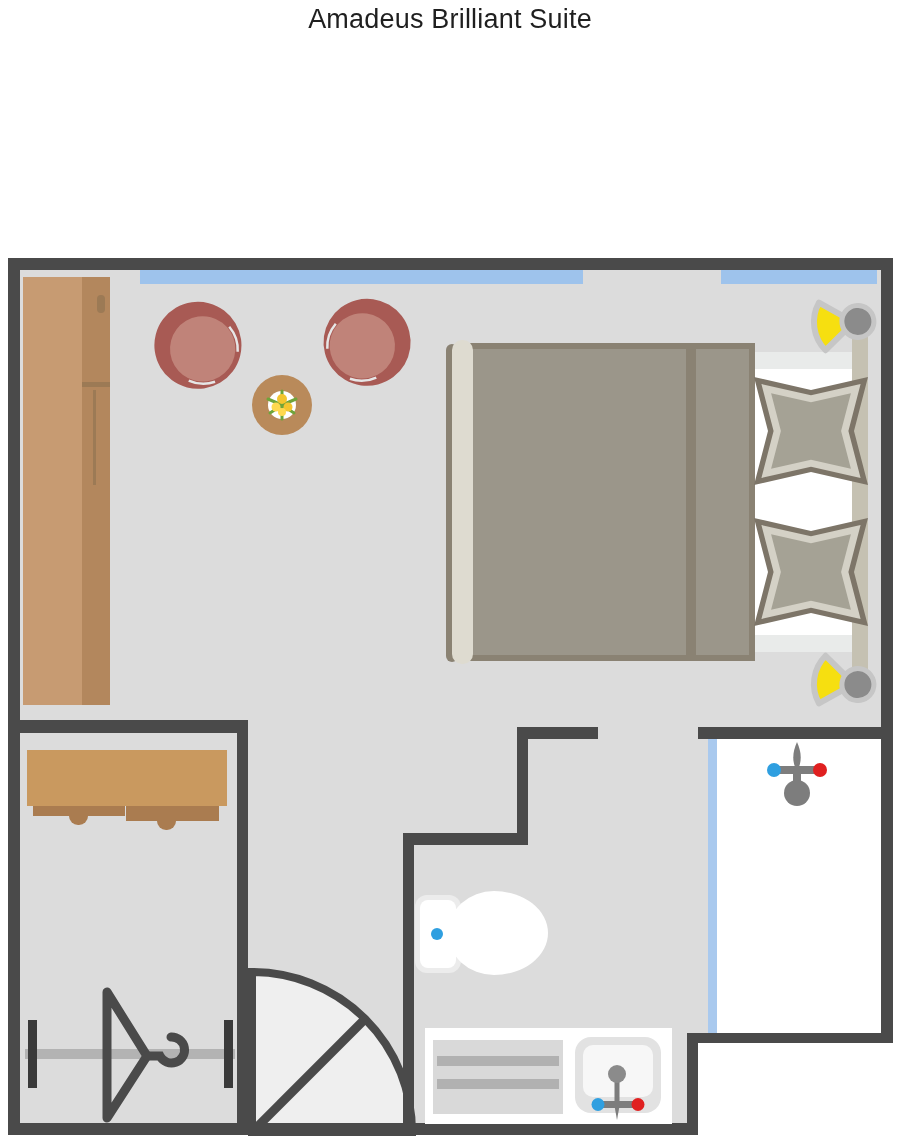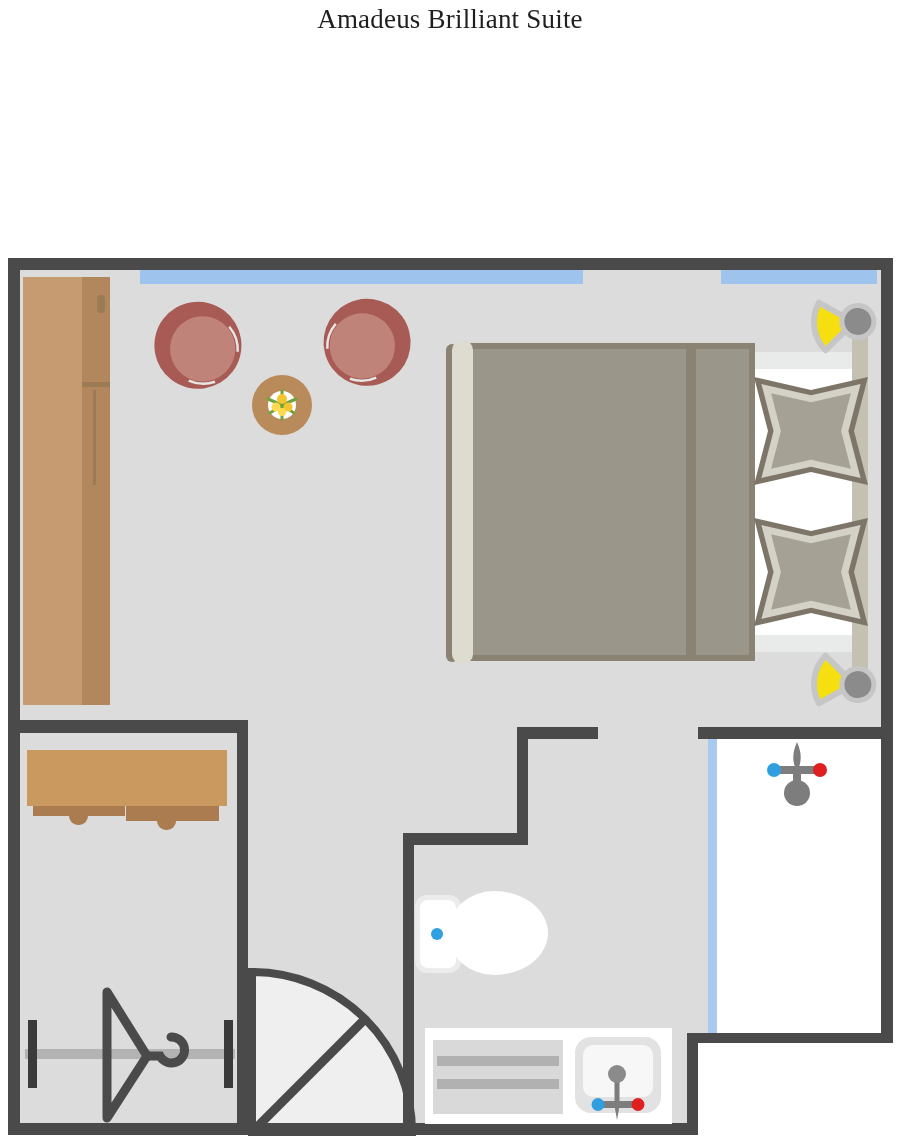--- a/index.html
+++ b/index.html
@@ -1,18 +1,18 @@
 <!DOCTYPE html>
 <html style="--title-color: #1f1f1f; --wall: #4a4a4a; --floor: #dcdcdc; --window-glass: #9ec3ec; --window-edge: #7ea9d8; --shower-glass: #a9c9ee; --wardrobe-light: #c79b72; --wardrobe-dark: #b3875d; --wardrobe-detail: #9c7a55; --desk: #c9995f; --drawer: #aa7c50; --chair-back: #a85a54; --chair-seat: #c08379; --table: #b98a5a; --leaf-green: #6fa43a; --flower-yellow: #f3c52e; --flower-yellow-light: #ffd94f; --duvet: #9b968a; --duvet-border: #8a8273; --sheet-shade: #e9ebea; --footboard: #dedbd0; --headboard: #c5c1b2; --pillow-border: #7d7568; --pillow-light: #d4d1c6; --pillow-fill: #a5a295; --lamp-yellow: #f6df10; --lamp-gray: #8b8b8b; --lamp-ring: #c6c6c6; --swing: #efefef; --rail: #b3b3b3; --rail-end: #3a3a3a; --hanger: #4a4a4a; --fixture-gray: #7d7d7d; --cold-blue: #2f9fe0; --hot-red: #e02020; --shelf-gray: #d9d9d9; --towel-stripe: #b1b1b1; --sink-rim: #e2e2e2; --white: #ffffff;"><head>
 <meta charset="utf-8">
 <style>
   html,body{margin:0;padding:0;background:#fff;}
   .canvas{
     position:relative;width:900px;height:1147px;background:#fff;overflow:hidden;
-    font-family:Liberation Serif, serif;
+    font-family:Liberation Sans, sans-serif;
   }
   .title{
     position:absolute;left:0;top:4px;width:100%;margin:0;
     text-align:center;font-size:27px;font-weight:400;color:var(--title-color,#1f1f1f);
     letter-spacing:0.2px;
   }
   .abs{position:absolute;}
   .floor{background:var(--floor,#dcdcdc);}
   .notch{background:#ffffff;}
   .wall{background:var(--wall,#4a4a4a);}

